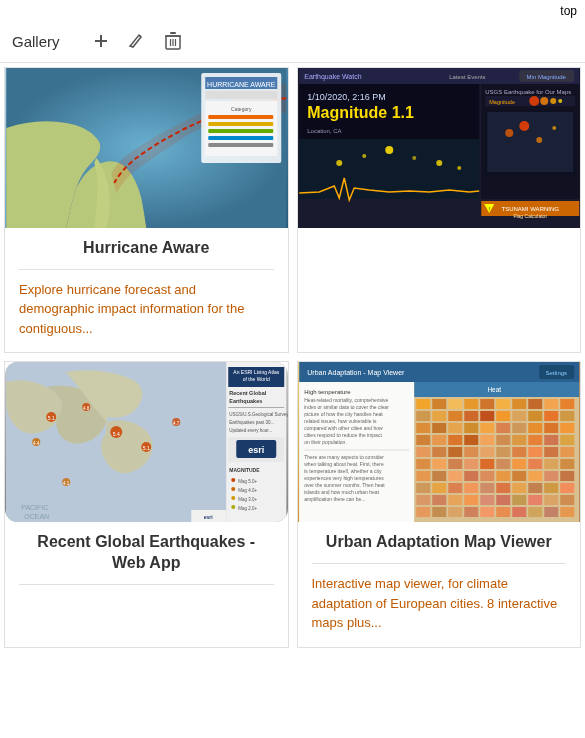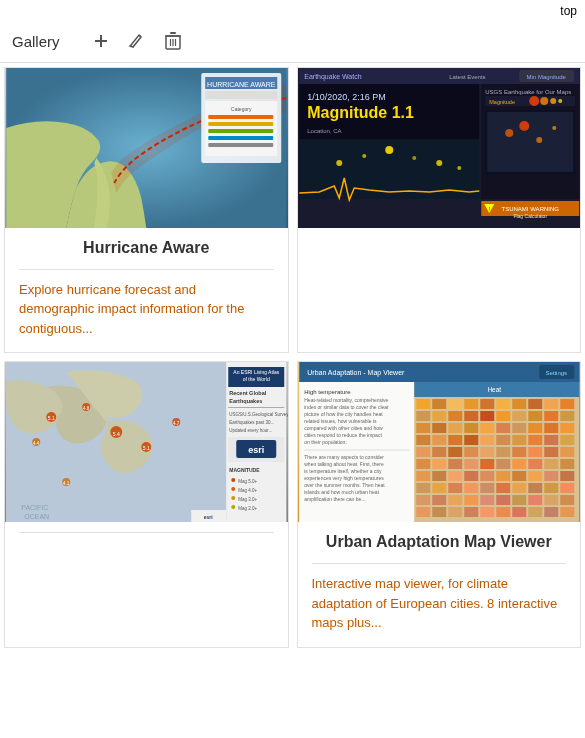--- a/index.html
+++ b/index.html
@@ -111,20 +111,21 @@
     
     .earthquake-thumb {
       background: #1a1a2e;
       position: relative;
     }
 
     
     .rge-thumb {
       background: linear-gradient(180deg, #c8c8c8 0%, #a0a0a0 50%, #808080 100%);
       position: relative;
+      border-radius: 13px;
     }
 
     
     .urban-thumb {
       background: linear-gradient(135deg, #e8d080 0%, #d4a040 30%, #c07030 60%, #a05020 100%);
       position: relative;
     }
   </style>
 </head>
 <body>
@@ -313,20 +314,21 @@
         <text x="232" y="148" font-size="4.5" fill="#555">Mag 2.0+</text>
 
         <rect x="185" y="148" width="35" height="12" fill="#f0f0ee"></rect>
         <text x="202" y="157" font-size="5" fill="#1a3a6a" text-anchor="middle" font-weight="bold">esri</text>
 
         <text x="15" y="148" font-size="7" fill="#7090a0" opacity="0.7">PACIFIC</text>
         <text x="18" y="157" font-size="7" fill="#7090a0" opacity="0.7">OCEAN</text>
       </svg>
     </div>
     <div class="card-body">
+      <div class="card-title">Recent Global Earthquakes - Web App</div>
       <div class="card-divider"></div>
     </div>
   </div>
 
   <div class="card">
     <div class="card-image urban-thumb">
       <svg viewBox="0 0 280 160" xmlns="http://www.w3.org/2000/svg">
         <rect width="280" height="160" fill="#e8d8b0"></rect>
 
         <rect x="0" y="0" width="280" height="20" fill="#2a6090"></rect>

